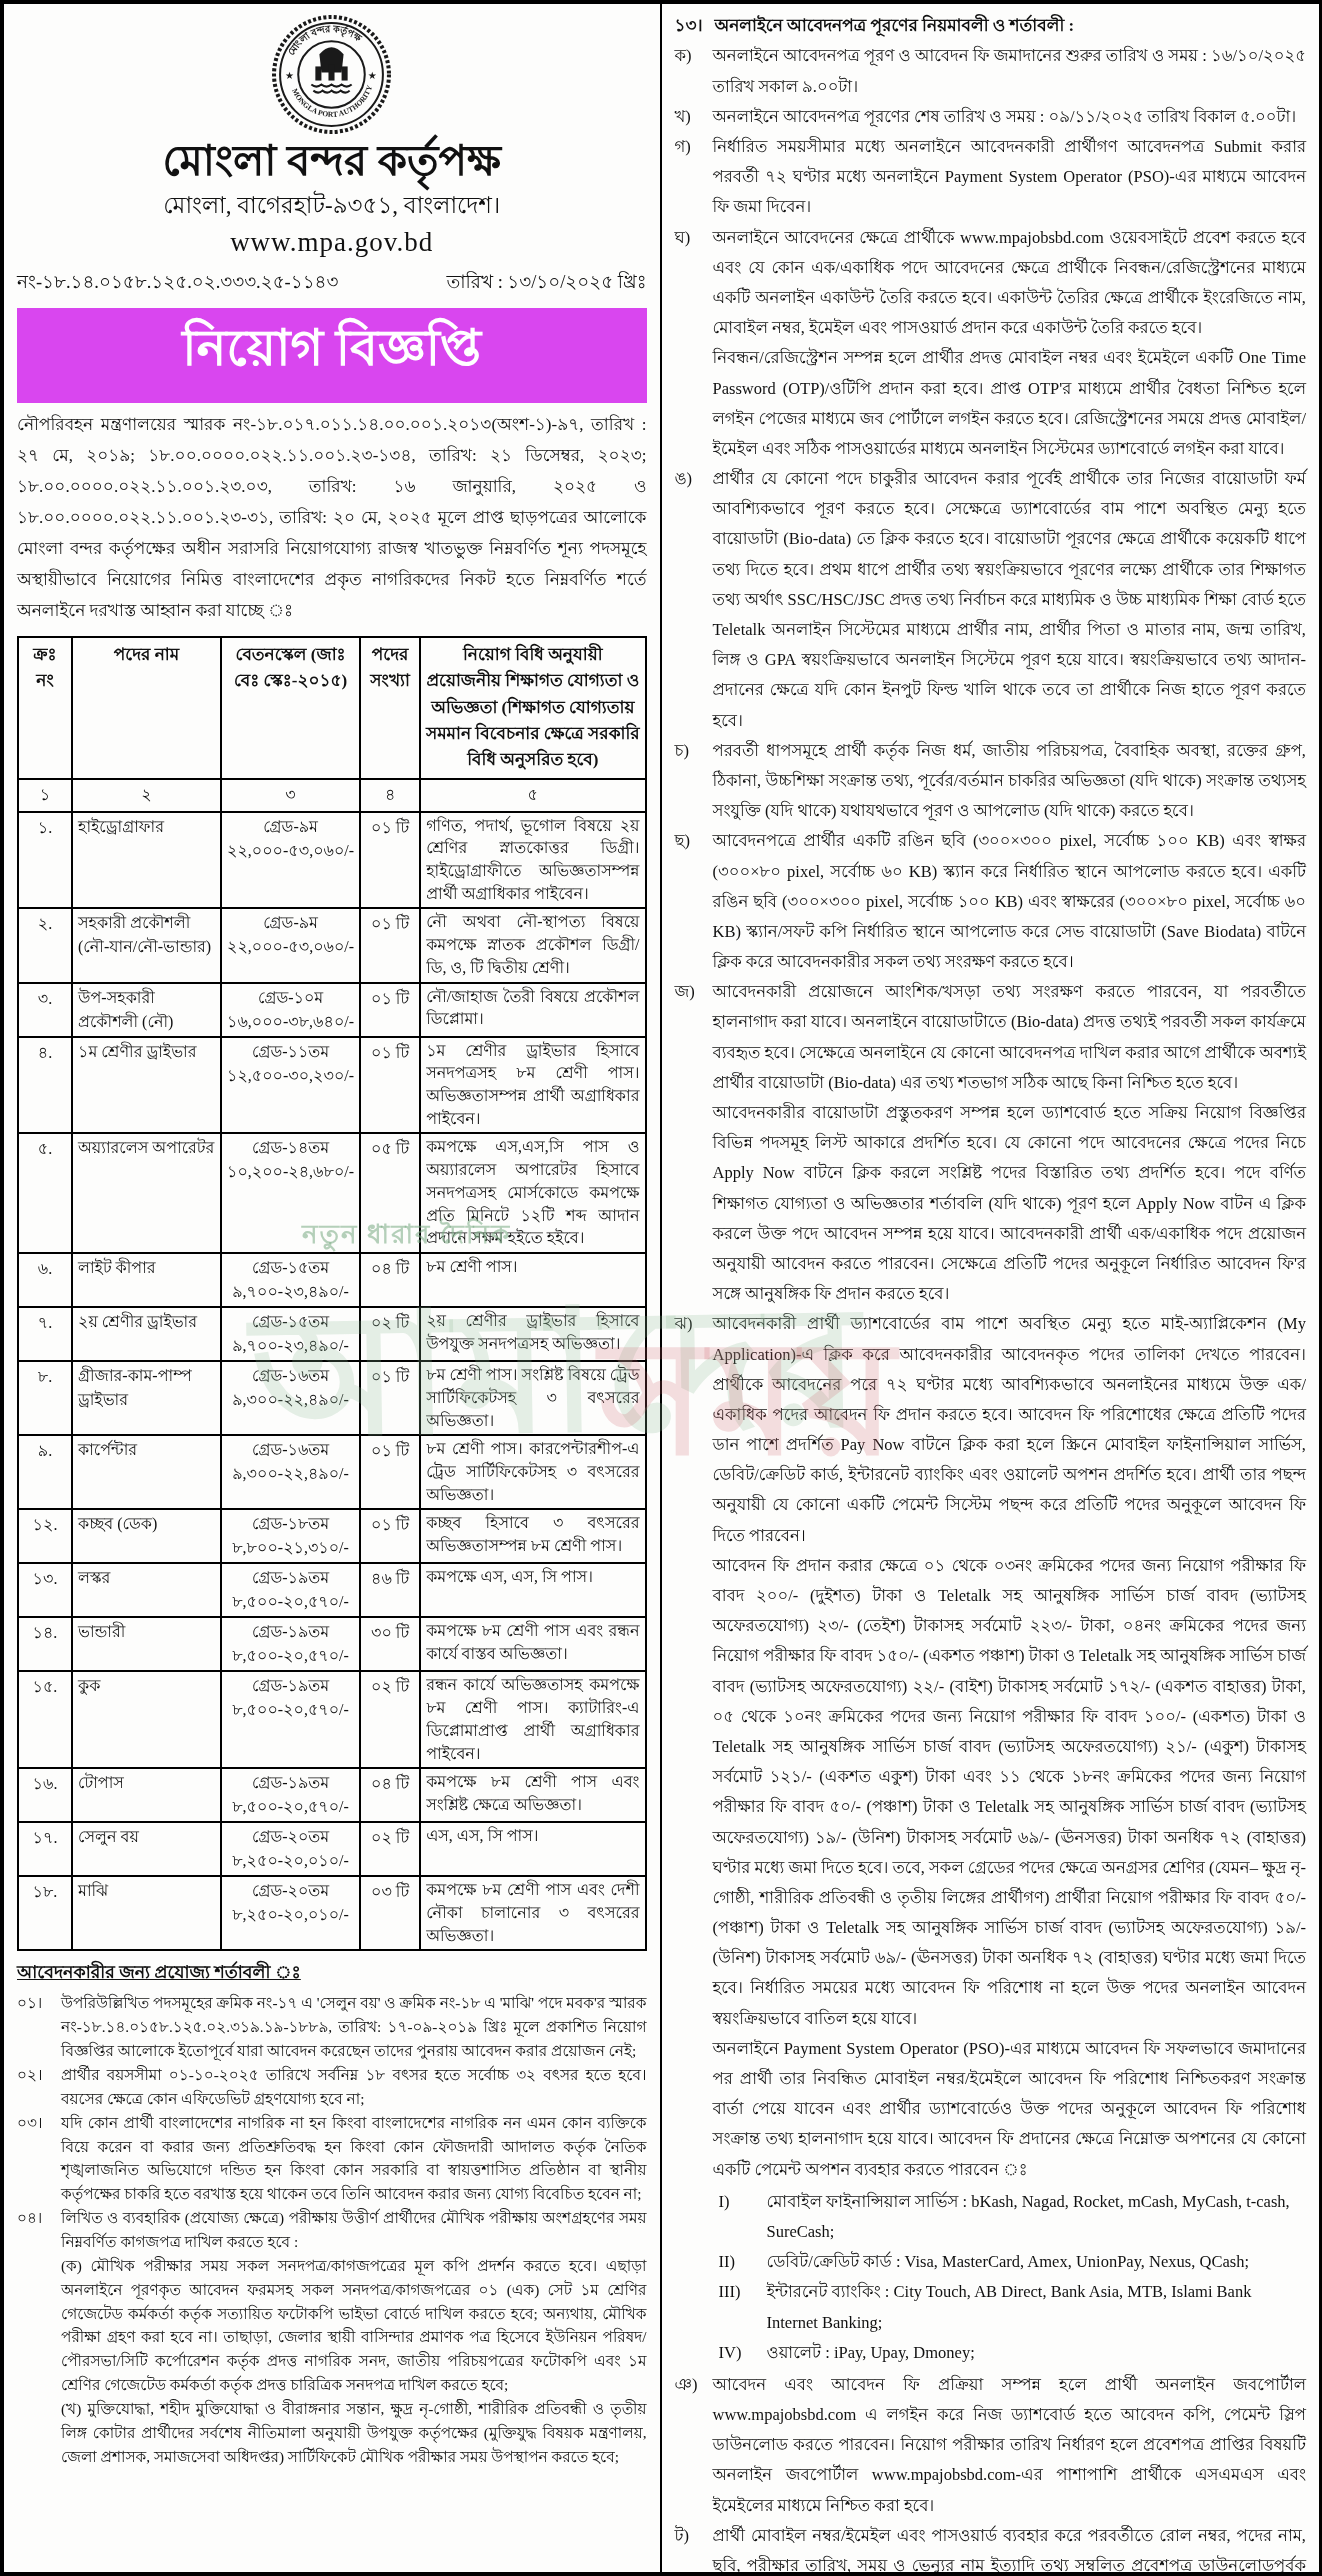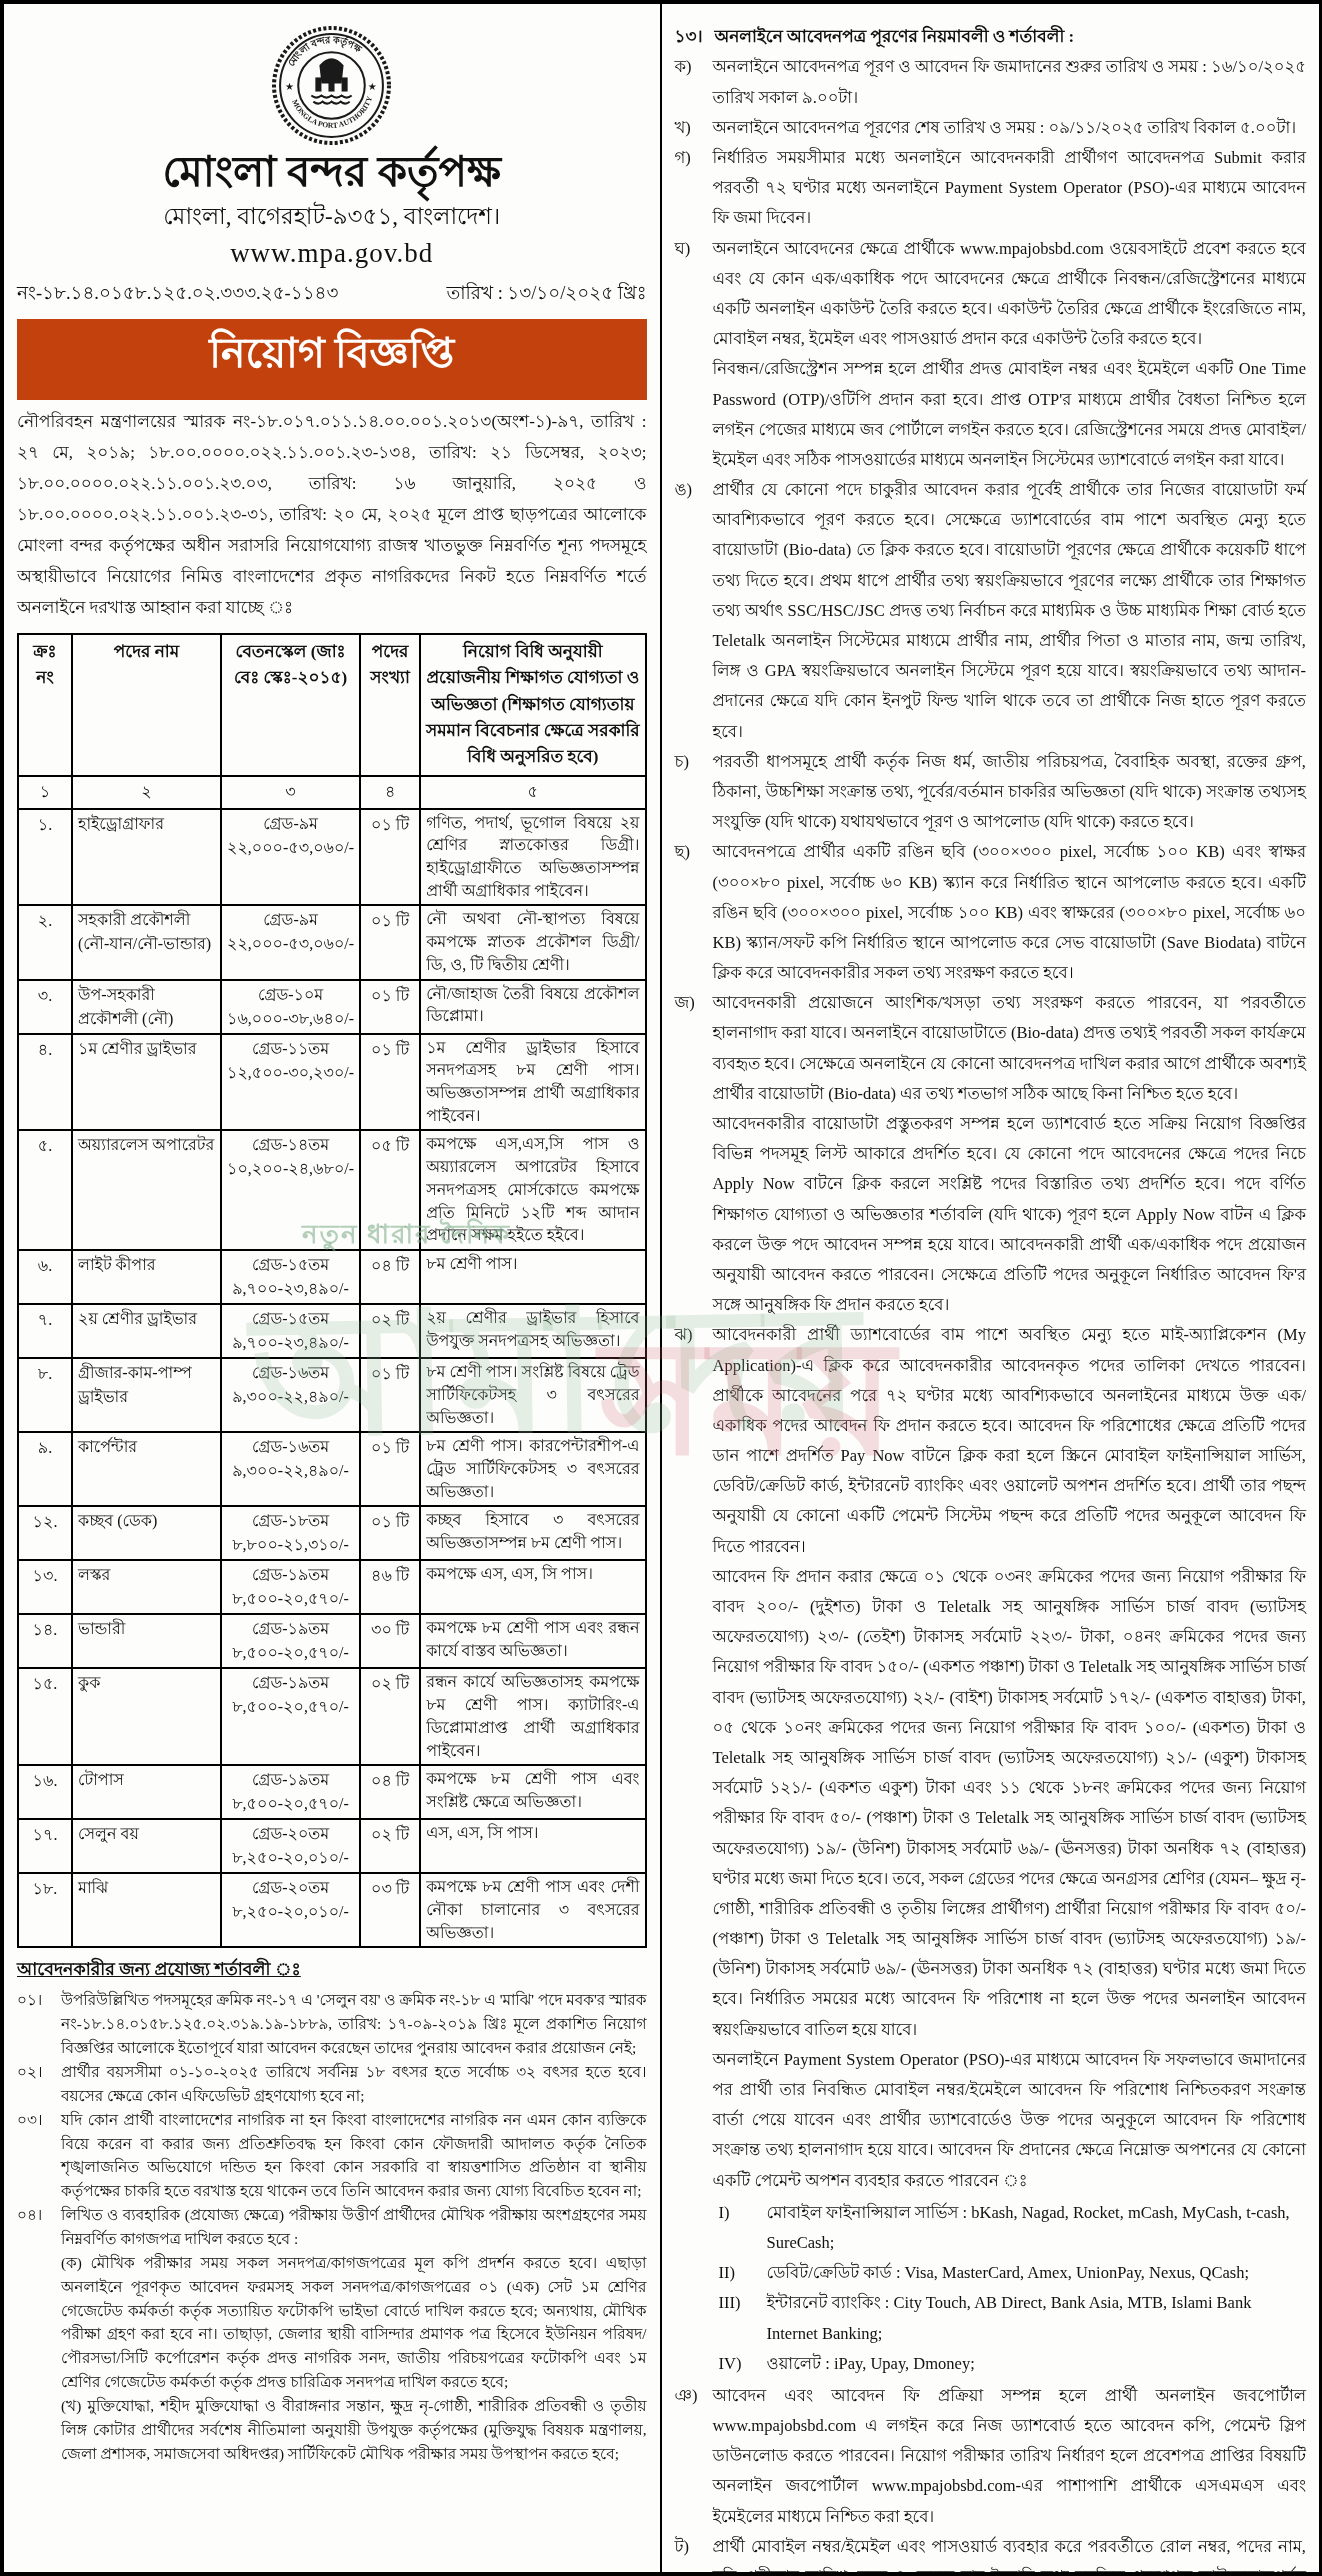--- a/index.html
+++ b/index.html
@@ -3,30 +3,30 @@
 <meta charset="utf-8">
 <style>
   * { box-sizing: border-box; margin: 0; padding: 0; }
   html,body { background:#e8e8e8; }
   body { font-family: "Liberation Serif", serif; }
   .page {
     position: relative; width: 1323px; height: 2576px; margin: 0 auto;
     background: #fdfdfc; color:#111; border: 4px solid #000;
     display: flex; overflow: hidden;
   }
-  .col { width: 50%; padding: 17px 13px 10px 13px; position: relative; }
+  .col { width: 50%; padding: 6px 13px 10px 13px; position: relative; }
   .col-left { border-right: 2px solid #000; }
   
   .doc-header { text-align: center; }
   .seal { display:block; margin: 4px auto 0; }
   .org-name { font-size: 42px; font-weight: 700; line-height: 1.15; margin-top: 2px; }
   .org-addr { font-size: 23px; margin-top: 2px; }
   .org-site { font-size: 27px; margin-top: 1px; letter-spacing: 1px; text-align: center; }
   .memo-row { display:flex; justify-content: space-between; font-size: 18.4px; margin-top: 10px; }
-  .banner { background:#c2410c; color:#fff; text-align:center; font-size: 41px; font-weight:700;
+  .banner { background:#d946ef; color:#fff; text-align:center; font-size: 50px; font-weight:700;
             padding: 2px 0 10px; margin: 9px 0 7px; }
   .intro { font-size: 17px; line-height: 1.82; text-align: justify; }
   
   table.posts { width:100%; border-collapse: collapse; margin-top: 9px; font-size: 16px; }
   table.posts th, table.posts td { border: 2px solid #000; vertical-align: top; padding: 2px 5px; }
   table.posts thead th { font-size: 17px; font-weight: 700; text-align:center; line-height: 1.55; padding: 4px 4px; }
   .num-row td { text-align:center; padding: 1px 4px; }
   td.c1 { width: 54px; text-align:center; }
   td.c2 { width: 149px; line-height: 1.5; }
   td.c3 { width: 137px; text-align:center; line-height: 1.5; }

